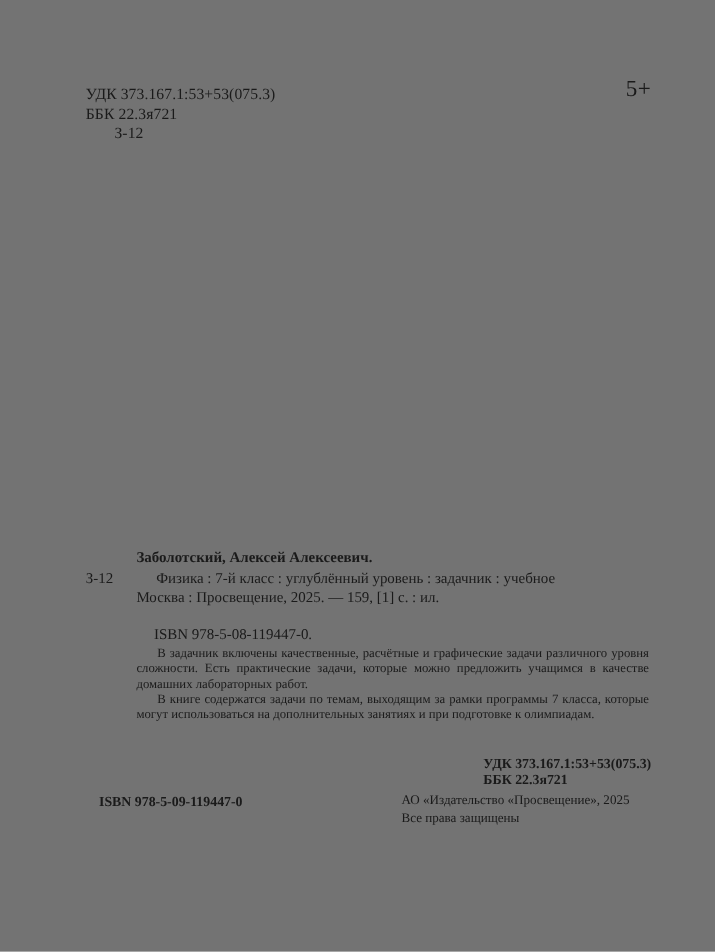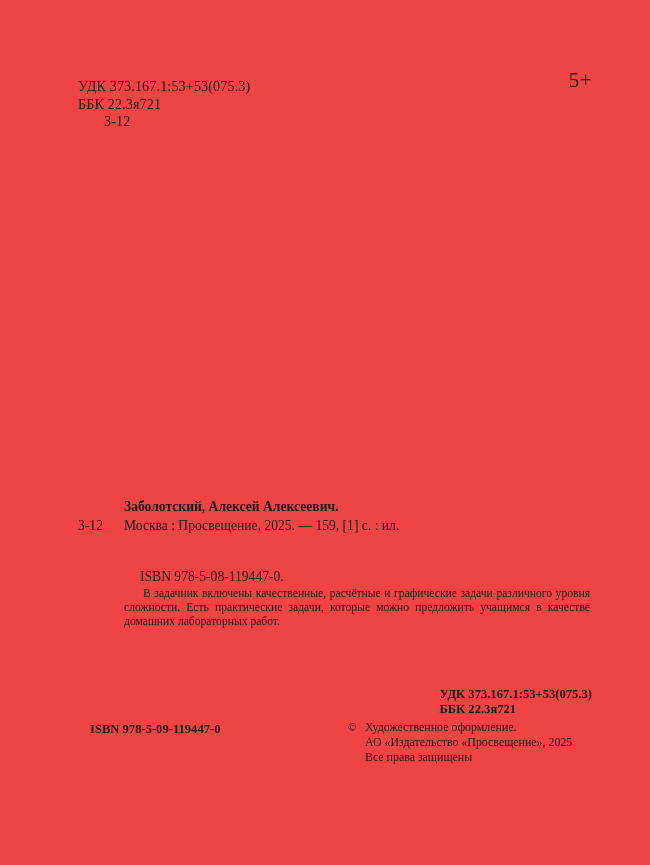--- a/index.html
+++ b/index.html
@@ -12,21 +12,21 @@
     height: 865px;
     position: relative;
     font-family: "Liberation Serif", "DejaVu Serif", serif;
     color: #1a1a1a;
     overflow: hidden;
   }
 
   .page {
     position: absolute;
     inset: 0;
-    background: #ef4444;
+    background: #737373;
     text-decoration: underline;
   }
 
   
   .header-zone {
     position: absolute;
     left: 0;
     top: 68px;
     width: 650px;
     height: 70px;
@@ -180,40 +180,39 @@
 
   </div>
 
   <div class="biblio-zone">
 
     <div class="author-line">Заболотский, Алексей Алексеевич.</div>
 
     <div class="cite-shelf">З-12</div>
 
     <div class="cite-body">
+      <span class="l1">Физика : 7-й класс : углублённый уровень : задачник : учебное</span>
       <span class="l3">Москва : Просвещение, 2025. — 159, [1] с. : ил.</span>
     </div>
 
     <div class="isbn-inline">ISBN 978-5-08-119447-0.</div>
 
     <div class="annotation">
       <p>В задачник включены качественные, расчётные и графические задачи различного уровня сложности. Есть практические задачи, которые можно предложить учащимся в качестве домашних лабораторных работ.</p>
+      <p>В книге содержатся задачи по темам, выходящим за рамки программы 7 класса, которые могут использоваться на дополнительных занятиях и при подготовке к олимпиадам.</p>
     </div>
 
     <div class="udk-repeat">
       <span>УДК 373.167.1:53+53(075.3)</span>
       <span>ББК 22.3я721</span>
     </div>
 
     <div class="isbn-bottom">ISBN 978-5-09-119447-0</div>
 
     <div class="copyright">
-      <span class="cr-row">
-        <span class="cr-sym">©</span><span class="cr-txt">Художественное оформление.</span>
-      </span>
       <span class="cr-row">
         <span class="cr-sym blank">©</span><span class="cr-txt">АО «Издательство «Просвещение», 2025</span>
       </span>
       <span class="cr-row">
         <span class="cr-sym blank">©</span><span class="cr-txt">Все права защищены</span>
       </span>
     </div>
 
   </div>
 

